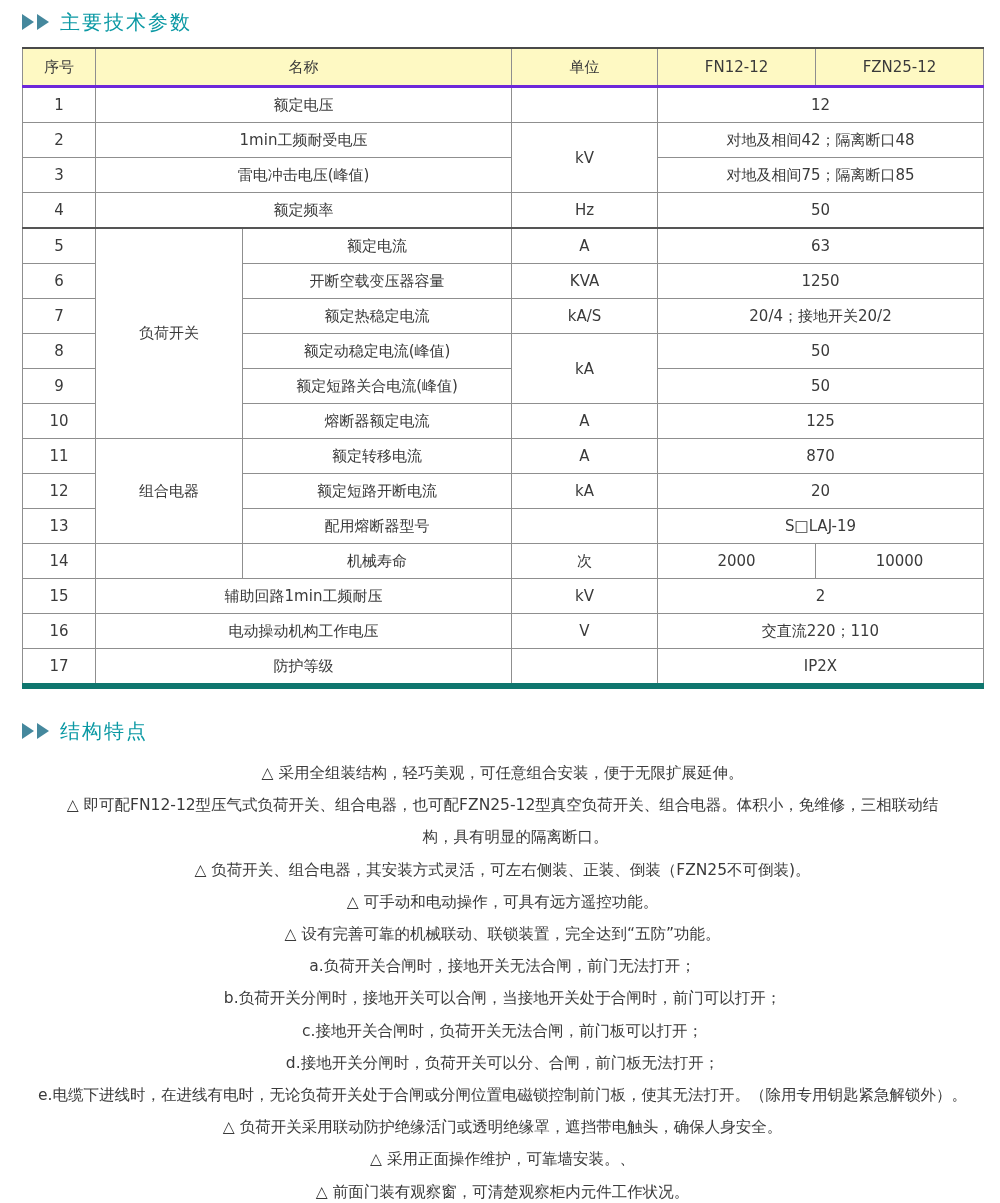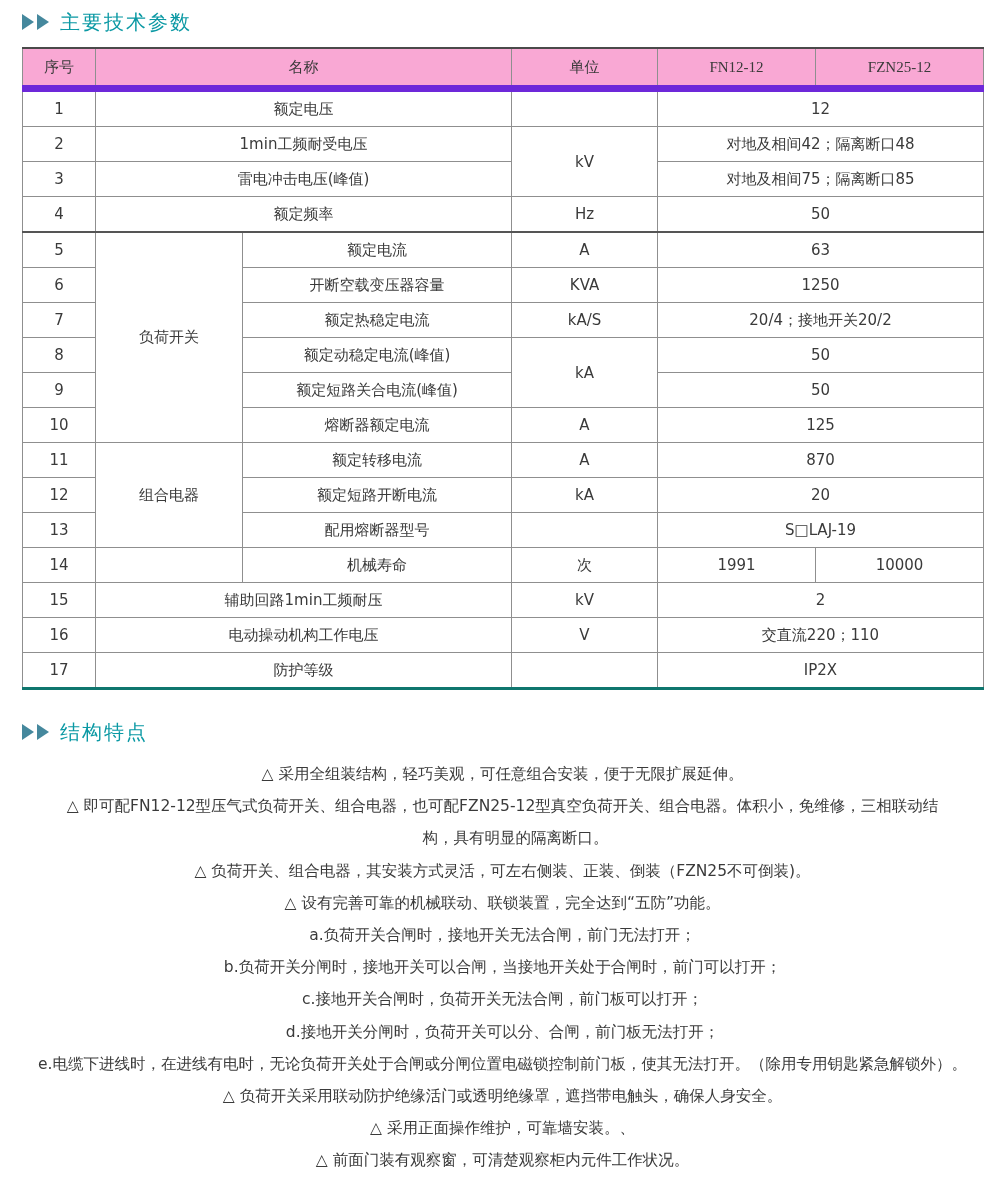--- a/index.html
+++ b/index.html
@@ -18,25 +18,25 @@
   .sec-hdr h2{margin:0 0 0 8px;font-size:20px;font-weight:normal;
     color:#0b99a4;letter-spacing:2px;line-height:28px;}
 
   
   table.params{margin-top:11px;border-collapse:collapse;width:961px;table-layout:fixed;}
   table.params th,table.params td{
     border:1px solid #8f8f8f;text-align:center;vertical-align:middle;
     font-size:15px;font-weight:normal;color:#3a3a3a;height:34px;padding:0;
     overflow:hidden;white-space:nowrap;}
   table.params thead th{
-    background:#f9a8d4;height:36px;
-    border-top:2px solid #4a4a4a;border-bottom:7px solid #6d28d9;font-family:Liberation Serif, serif;}
+    background:#fef9c3;height:36px;
+    border-top:2px solid #4a4a4a;border-bottom:3px solid #6d28d9;}
   .name-head{padding-left:147px;}
   tr.sec-divider td{border-bottom:2px solid #555555;}
-  tr.last td{border-bottom:3px solid #0f766e;}
+  tr.last td{border-bottom:6px solid #0f766e;}
   td.val-a-split{text-align:right;padding-right:16px;}
   td.val-b-split{text-align:left;padding-left:12px;}
 
   
   .sec-hdr.second{margin-top:28px;}
   .features{margin-top:12px;width:961px;}
   .features p{
     margin:0;font-size:15.5px;line-height:32.2px;color:#3a3a3a;
     white-space:pre-line;padding-left:26px;text-indent:-26px;text-align:center;}
 </style>
@@ -146,21 +146,21 @@
         <td>13</td>
         <td>配用熔断器型号</td>
         <td></td>
         <td colspan="2">S□LAJ-19</td>
       </tr>
       <tr>
         <td>14</td>
         <td></td>
         <td>机械寿命</td>
         <td>次</td>
-        <td class="val-a-split">1991</td>
+        <td class="val-a-split">2000</td>
         <td class="val-b-split">10000</td>
       </tr>
       <tr>
         <td>15</td>
         <td colspan="2">辅助回路1min工频耐压</td>
         <td>kV</td>
         <td colspan="2">2</td>
       </tr>
       <tr>
         <td>16</td>
@@ -181,20 +181,21 @@
     <span class="arrow"></span>
     <span class="arrow"></span>
     <h2>结构特点</h2>
   </div>
 
   <div class="features">
     <p>△ 采用全组装结构，轻巧美观，可任意组合安装，便于无限扩展延伸。</p>
     <p>△ 即可配FN12-12型压气式负荷开关、组合电器，也可配FZN25-12型真空负荷开关、组合电器。体积小，免维修，三相联动结
 构，具有明显的隔离断口。</p>
     <p>△ 负荷开关、组合电器，其安装方式灵活，可左右侧装、正装、倒装（FZN25不可倒装)。</p>
+    <p>△ 可手动和电动操作，可具有远方遥控功能。</p>
     <p>△ 设有完善可靠的机械联动、联锁装置，完全达到“五防”功能。</p>
     <p>a.负荷开关合闸时，接地开关无法合闸，前门无法打开；</p>
     <p>b.负荷开关分闸时，接地开关可以合闸，当接地开关处于合闸时，前门可以打开；</p>
     <p>c.接地开关合闸时，负荷开关无法合闸，前门板可以打开；</p>
     <p>d.接地开关分闸时，负荷开关可以分、合闸，前门板无法打开；</p>
     <p>e.电缆下进线时，在进线有电时，无论负荷开关处于合闸或分闸位置电磁锁控制前门板，使其无法打开。（除用专用钥匙紧急解锁外）。</p>
     <p>△ 负荷开关采用联动防护绝缘活门或透明绝缘罩，遮挡带电触头，确保人身安全。</p>
     <p>△ 采用正面操作维护，可靠墙安装。、</p>
     <p>△ 前面门装有观察窗，可清楚观察柜内元件工作状况。</p>
   </div>

